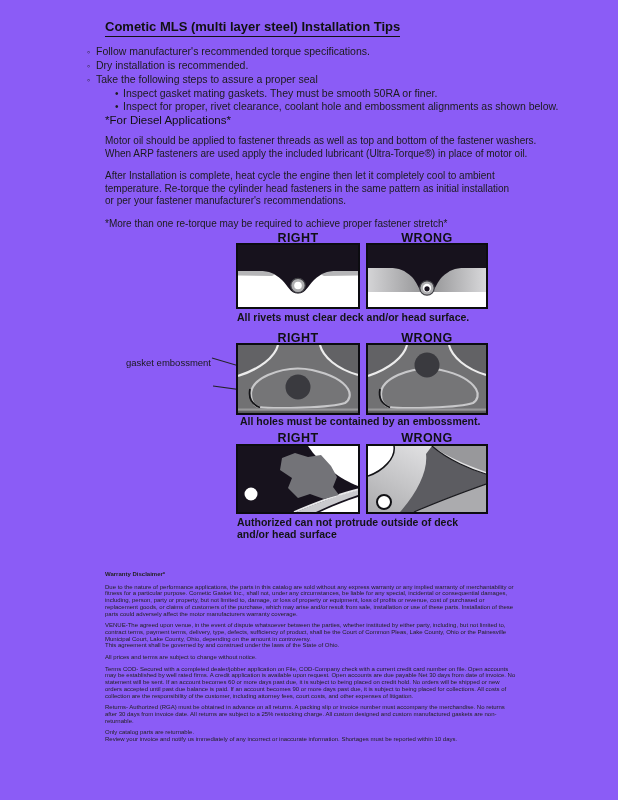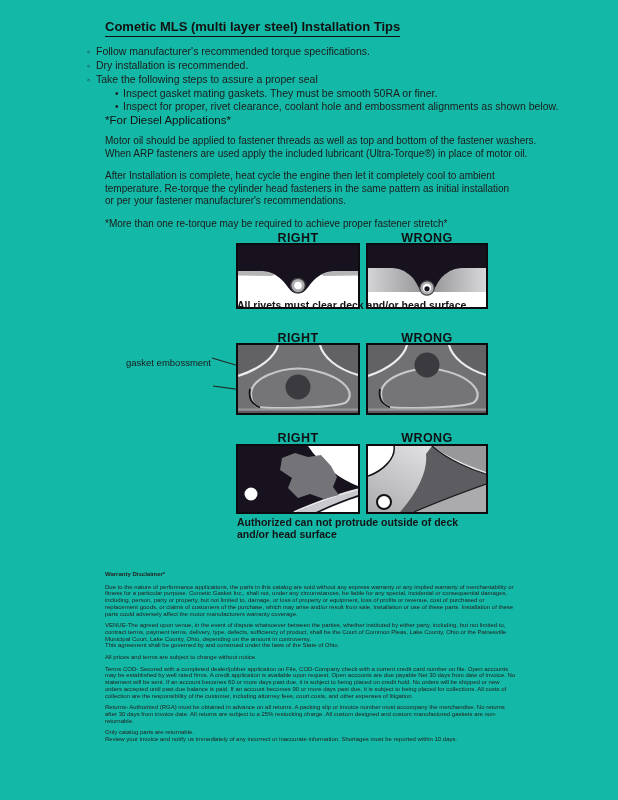--- a/index.html
+++ b/index.html
@@ -1,17 +1,17 @@
 <!DOCTYPE html>
 <html><head>
 <meta charset="utf-8">
 <style>
   html,body{margin:0;padding:0;background:#e8e8e8;}
   .page{
-    position:relative;width:618px;height:800px;background:#14b8a6;
+    position:relative;width:618px;height:800px;background:#8b5cf6;
     font-family:"Liberation Sans","DejaVu Sans",sans-serif;color:#1b1b1b;
     overflow:hidden;margin:0 auto;
   }
   .title{
     position:absolute;left:105px;top:19px;font-size:13px;font-weight:bold;
     color:#111;border-bottom:1.5px solid #111;padding-bottom:2px;white-space:nowrap;
   }
   .bullets{position:absolute;left:87px;top:45px;font-size:10.5px;line-height:13px;color:#1b1b1b;}
   .bullet-row{display:flex;align-items:baseline;}
   .bullet-row.indent{padding-left:28px;}
@@ -101,21 +101,21 @@
       <rect width="118" height="62" fill="#ffffff"></rect>
       <rect x="0" y="23" width="118" height="24" fill="url(#g1)"></rect>
       <rect x="0" y="47" width="118" height="15" fill="#ffffff"></rect>
       <path d="M0 0 H118 V23 H97 C86 23 82 25 74 32 C68 38 66 50 59 50 C52 50 50 38 44 32 C36 25 32 23 21 23 H0 Z" fill="#17121d"></path>
       <circle cx="59" cy="43" r="7.2" fill="#aeaeb0" stroke="#3f3f44" stroke-width="1.2"></circle>
       <circle cx="59" cy="43" r="4.2" fill="#ffffff"></circle>
       <circle cx="59" cy="43.8" r="2.6" fill="#17121d"></circle>
     </svg>
   </div>
 
-  <div class="figcaption" style="left:237px;top:300px;">All rivets must clear deck and/or head surface.</div>
+  <div class="figcaption" style="left:237px;top:312px;">All rivets must clear deck and/or head surface.</div>
 
   <div class="figlabel" style="left:236px;top:331px;width:124px;">RIGHT</div>
   <div class="figlabel" style="left:366px;top:331px;width:122px;">WRONG</div>
 
   <div class="callouts">
     <div class="callout-bottom">gasket embossment</div>
   </div>
 
   <svg class="pointer-svg" width="110" height="56" viewBox="0 0 110 56">
     <line x1="4" y1="10" x2="92" y2="36" stroke="#232326" stroke-width="1.1"></line>
@@ -145,20 +145,21 @@
       <path d="M39 0 C36 12 21 24 0 31" fill="none" stroke="#ececec" stroke-width="2.2"></path>
       <path d="M81 0 C84 12 98 24 118 30" fill="none" stroke="#ececec" stroke-width="2.2"></path>
       <path d="M13 49 C13 41 19 35 30 30 C45 23.5 59 22 73 25 C91 29 103 36 108 44 C111 49 110 55 105 58 C92 62.5 35 64.5 21 62 C15 60.5 13 55 13 49 Z" fill="#757577" stroke="#c8c8ca" stroke-width="2.2"></path>
       <path d="M12 44 C10.5 52 13 59 22 62.5" fill="none" stroke="#141417" stroke-width="1.8"></path>
       <circle cx="59" cy="20" r="12.5" fill="#3a3a3f"></circle>
       <rect x="0" y="63.5" width="118" height="2" fill="#98989a"></rect>
       <rect x="0" y="66.3" width="118" height="1.7" fill="#5a5a5e"></rect>
     </svg>
   </div>
 
+  <div class="figcaption" style="left:240px;top:416px;">All holes must be contained by an embossment.</div>
 
   <div class="figlabel" style="left:236px;top:431px;width:124px;">RIGHT</div>
   <div class="figlabel" style="left:366px;top:431px;width:122px;">WRONG</div>
 
   <div class="figbox" style="left:236px;top:444px;width:120px;height:66px;">
     <svg width="120" height="66" viewBox="0 0 120 66">
       <rect width="120" height="66" fill="#17121d"></rect>
       <path d="M70 0 H120 V40 C103 34 82 18 70 0 Z" fill="#ffffff"></path>
       <path d="M120 44 C96 50 74 60 58 66 L78 66 C93 59 108 53 120 49 Z" fill="#cacace"></path>
       <path d="M120 43.5 C95 49.5 72 59.5 56 66" fill="none" stroke="#e8e8ea" stroke-width="1.8"></path>

